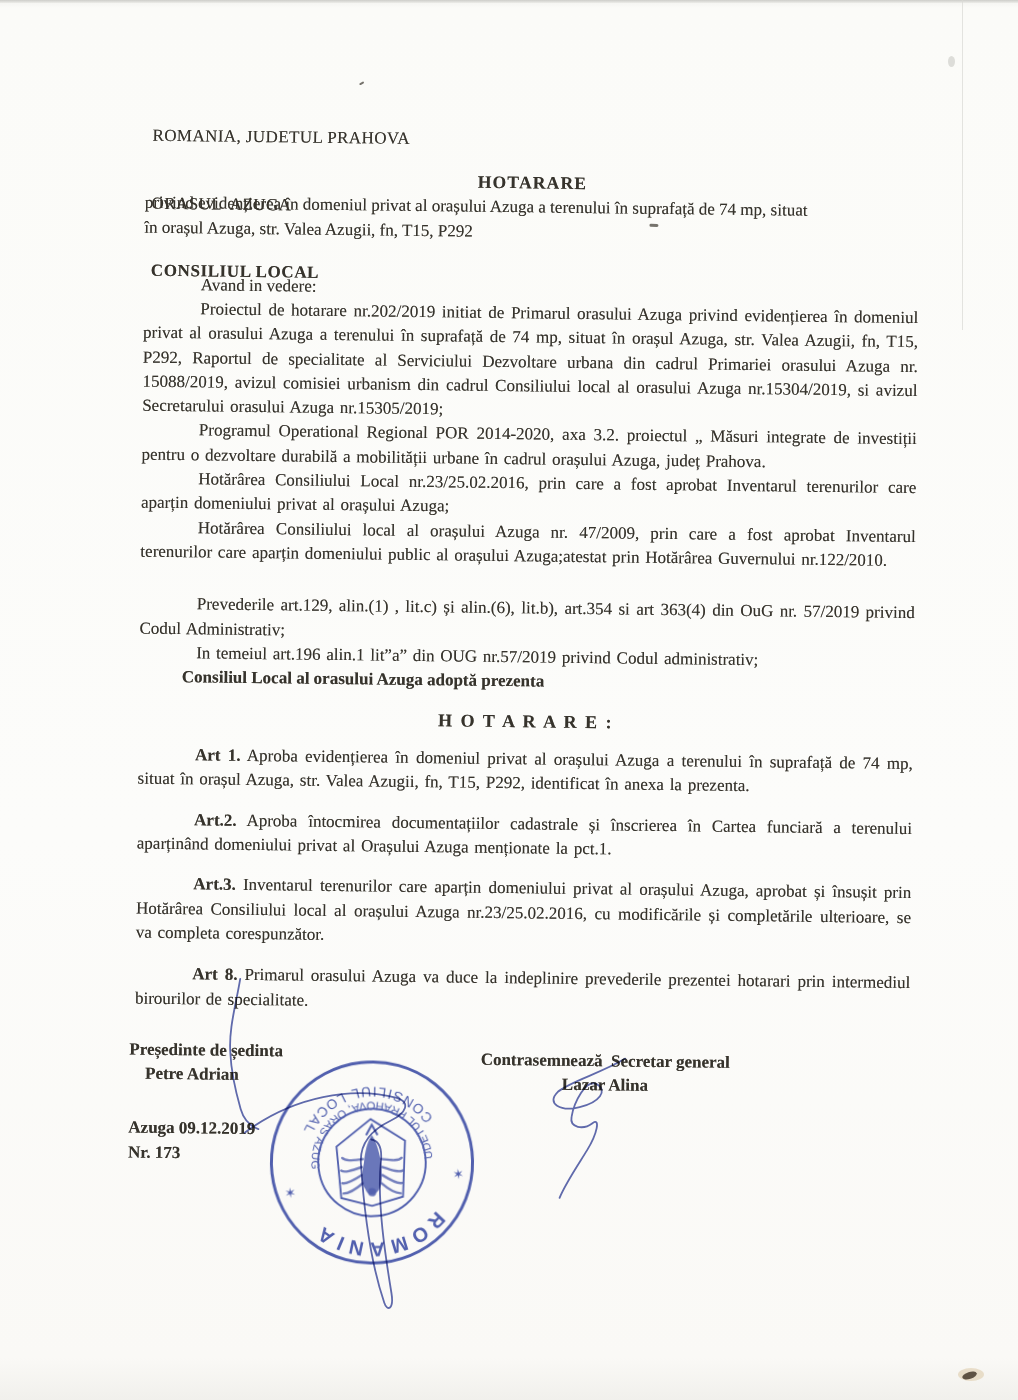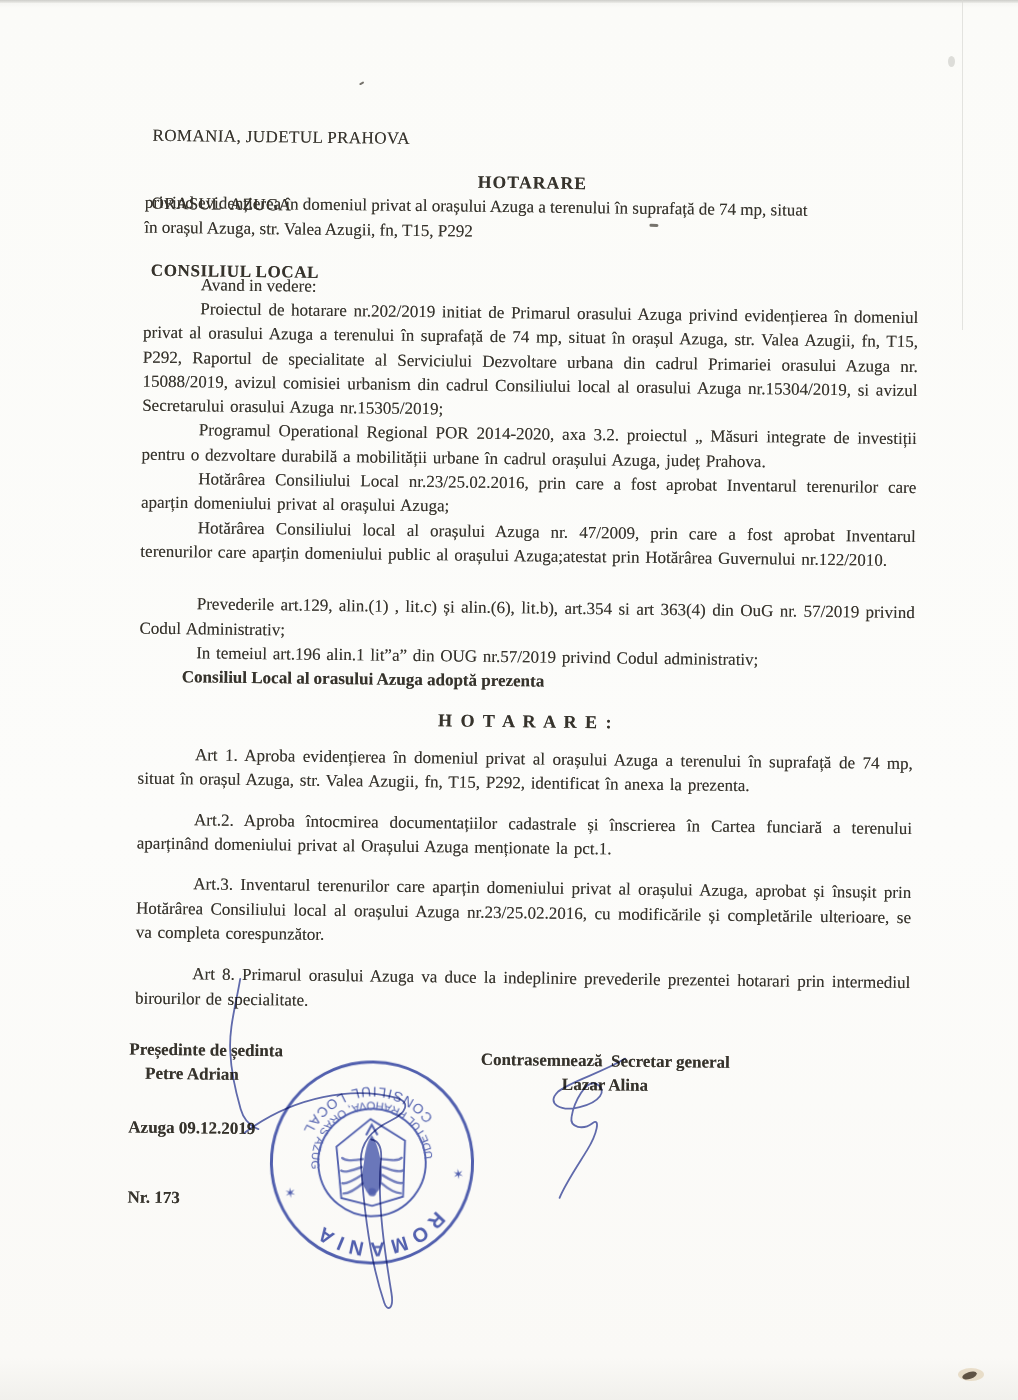--- a/index.html
+++ b/index.html
@@ -17,28 +17,28 @@
   .title{text-align:center;font-weight:bold;font-size:17.5px;letter-spacing:1.2px;line-height:24px;}
   .sub{line-height:25px;}
   .intro{margin-top:33px;margin-left:57px;line-height:24px;}
   .para{margin:0;line-height:24.3px;text-align:justify;text-indent:57px;word-spacing:1.5px;}
   .mt4{margin-top:4px;}
   .adopt{margin-left:43px;font-weight:bold;line-height:24px;}
   .enact{margin-top:16px;text-align:center;font-weight:bold;font-size:18px;letter-spacing:2px;line-height:24px;}
   .art{margin-top:16px;}
   .art1{margin-top:14px;}
   .art4{margin-top:17px;}
-  .b{font-weight:normal;}
+  .b{font-weight:bold;}
   .sig{position:absolute;font-weight:bold;font-size:17px;white-space:pre;}
   .sigL-title{left:140px;top:1044px;}
   .sigL-name{left:156px;top:1068px;}
   .sigR-title{left:480px;top:1050px;width:272px;text-align:center;}
   .sigR-name{left:480px;top:1074px;width:272px;text-align:center;}
   .date{left:140px;top:1122px;}
-  .nr{left:140px;top:1192px;}
+  .nr{left:140px;top:1147px;}
   .stray{position:absolute;background:#4a463e;border-radius:2px;opacity:.75;}
   .stamp{position:absolute;left:272px;top:1052px;width:224px;height:224px;
          mix-blend-mode:multiply;opacity:.93;filter:blur(.3px);}
   .ink{position:absolute;left:120px;top:960px;mix-blend-mode:multiply;}
   .scan-top{position:absolute;top:0;left:0;width:100%;height:3px;
             background:linear-gradient(#b9b9b5,#e9e9e4);opacity:.65;}
   .scan-right{position:absolute;left:962px;top:0;width:1px;height:330px;background:#d9d9d4;opacity:.7;}
   .smudge1{position:absolute;left:948px;top:56px;width:7px;height:11px;border-radius:50%;
            background:#c4c4bf;opacity:.55;}
   .smudge2a{position:absolute;left:958px;top:1368px;width:26px;height:13px;border-radius:50%;

